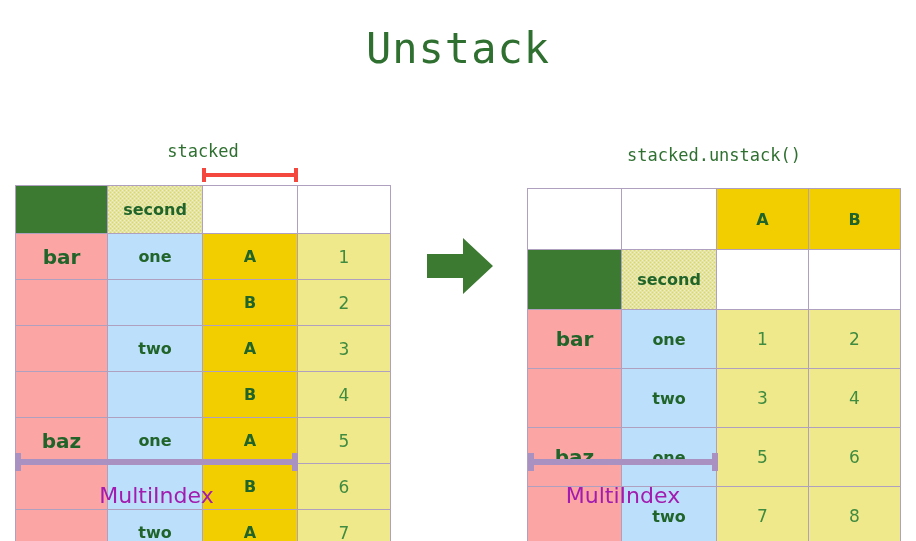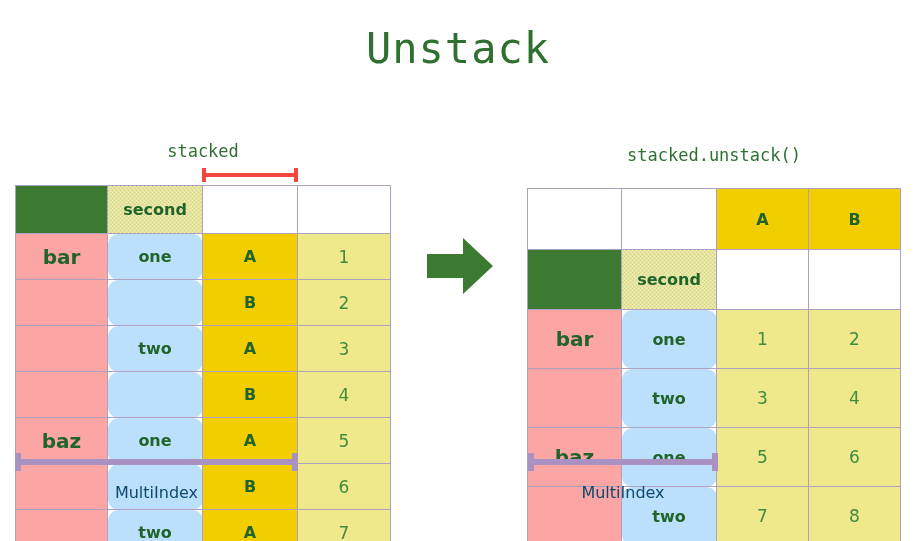--- a/index.html
+++ b/index.html
@@ -51,21 +51,21 @@
     border: 1px solid #b0a0c0;
     text-align: center;
     vertical-align: middle;
     font-family: "DejaVu Sans", sans-serif;
     padding: 8px;
   }
 
   
   .c-green  { background: #3c7a32; }
   .c-blue   { background: #fca5a5; color: #20642a; font-weight: bold; font-size: 20px; }
-  .c-lblue  { background: #bcdffb; color: #20642a; font-weight: bold; font-size: 16px; border-radius: 11px; }
+  .c-lblue  { background: #bcdffb; color: #20642a; font-weight: bold; font-size: 16px; }
   .c-gold   { background: #f2ce00; color: #20642a; font-weight: bold; font-size: 16px; }
   .c-pale   { background: #f0e98c; color: #3f8b3f; font-size: 17px; font-family: "DejaVu Sans Mono", monospace; }
   .c-white  { background: #ffffff; }
   .c-dot {
     color: #20642a;
     font-weight: bold;
     font-size: 16px;
     background-color: #efeed2;
     background-image:
       radial-gradient(#d9d86a 38%, transparent 39%),
@@ -132,22 +132,22 @@
   }
   .mi-bracket .cap.l { left: 0; }
   .mi-bracket .cap.r { right: 0; }
 
   #mi-bracket-left  { left: 15px;  top: 453px; width: 283px; }
   #mi-bracket-right { left: 528px; top: 453px; width: 190px; }
 
   .mi-label {
     position: absolute;
     font-family: "DejaVu Sans", sans-serif;
-    font-size: 16px;
-    color: #0c4a6e;
+    font-size: 22px;
+    color: #a21caf;
     text-align: center;
     white-space: nowrap;
   }
   #mi-label-left  { top: 483px; left: 15px;  width: 283px; }
   #mi-label-right { top: 483px; left: 528px; width: 190px; }
 
   
   #arrow {
     position: absolute;
     left: 427px;

